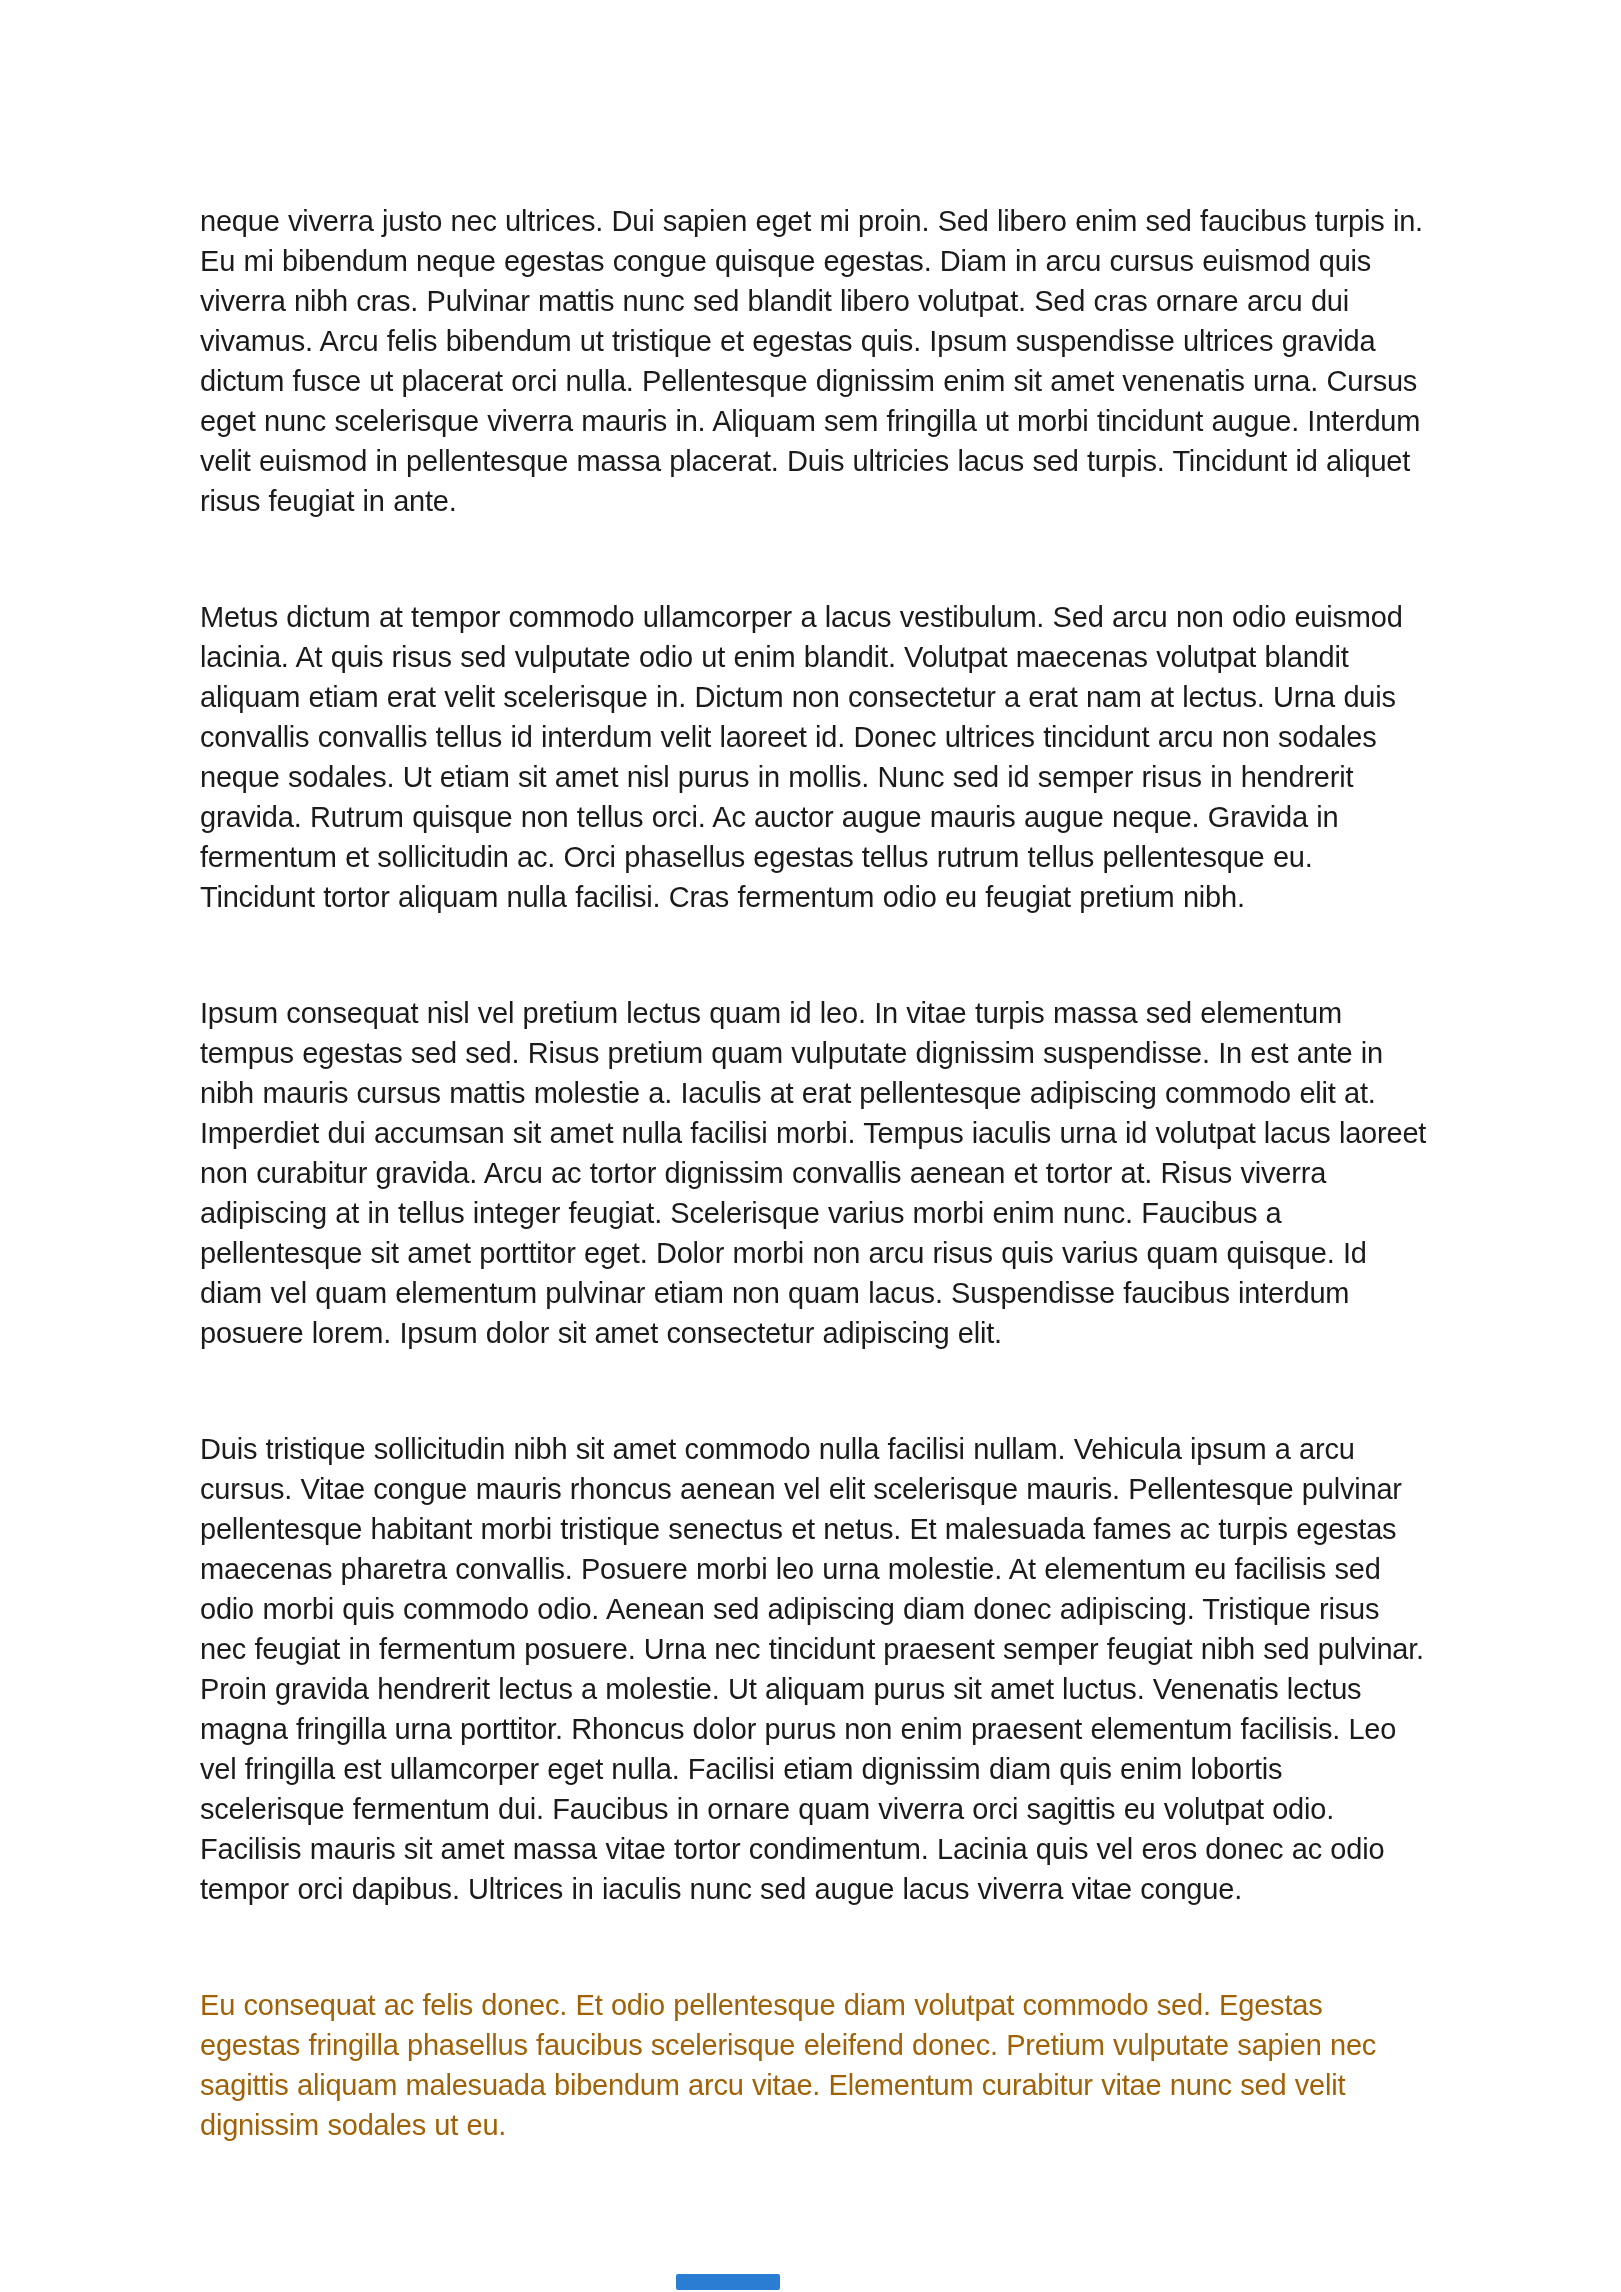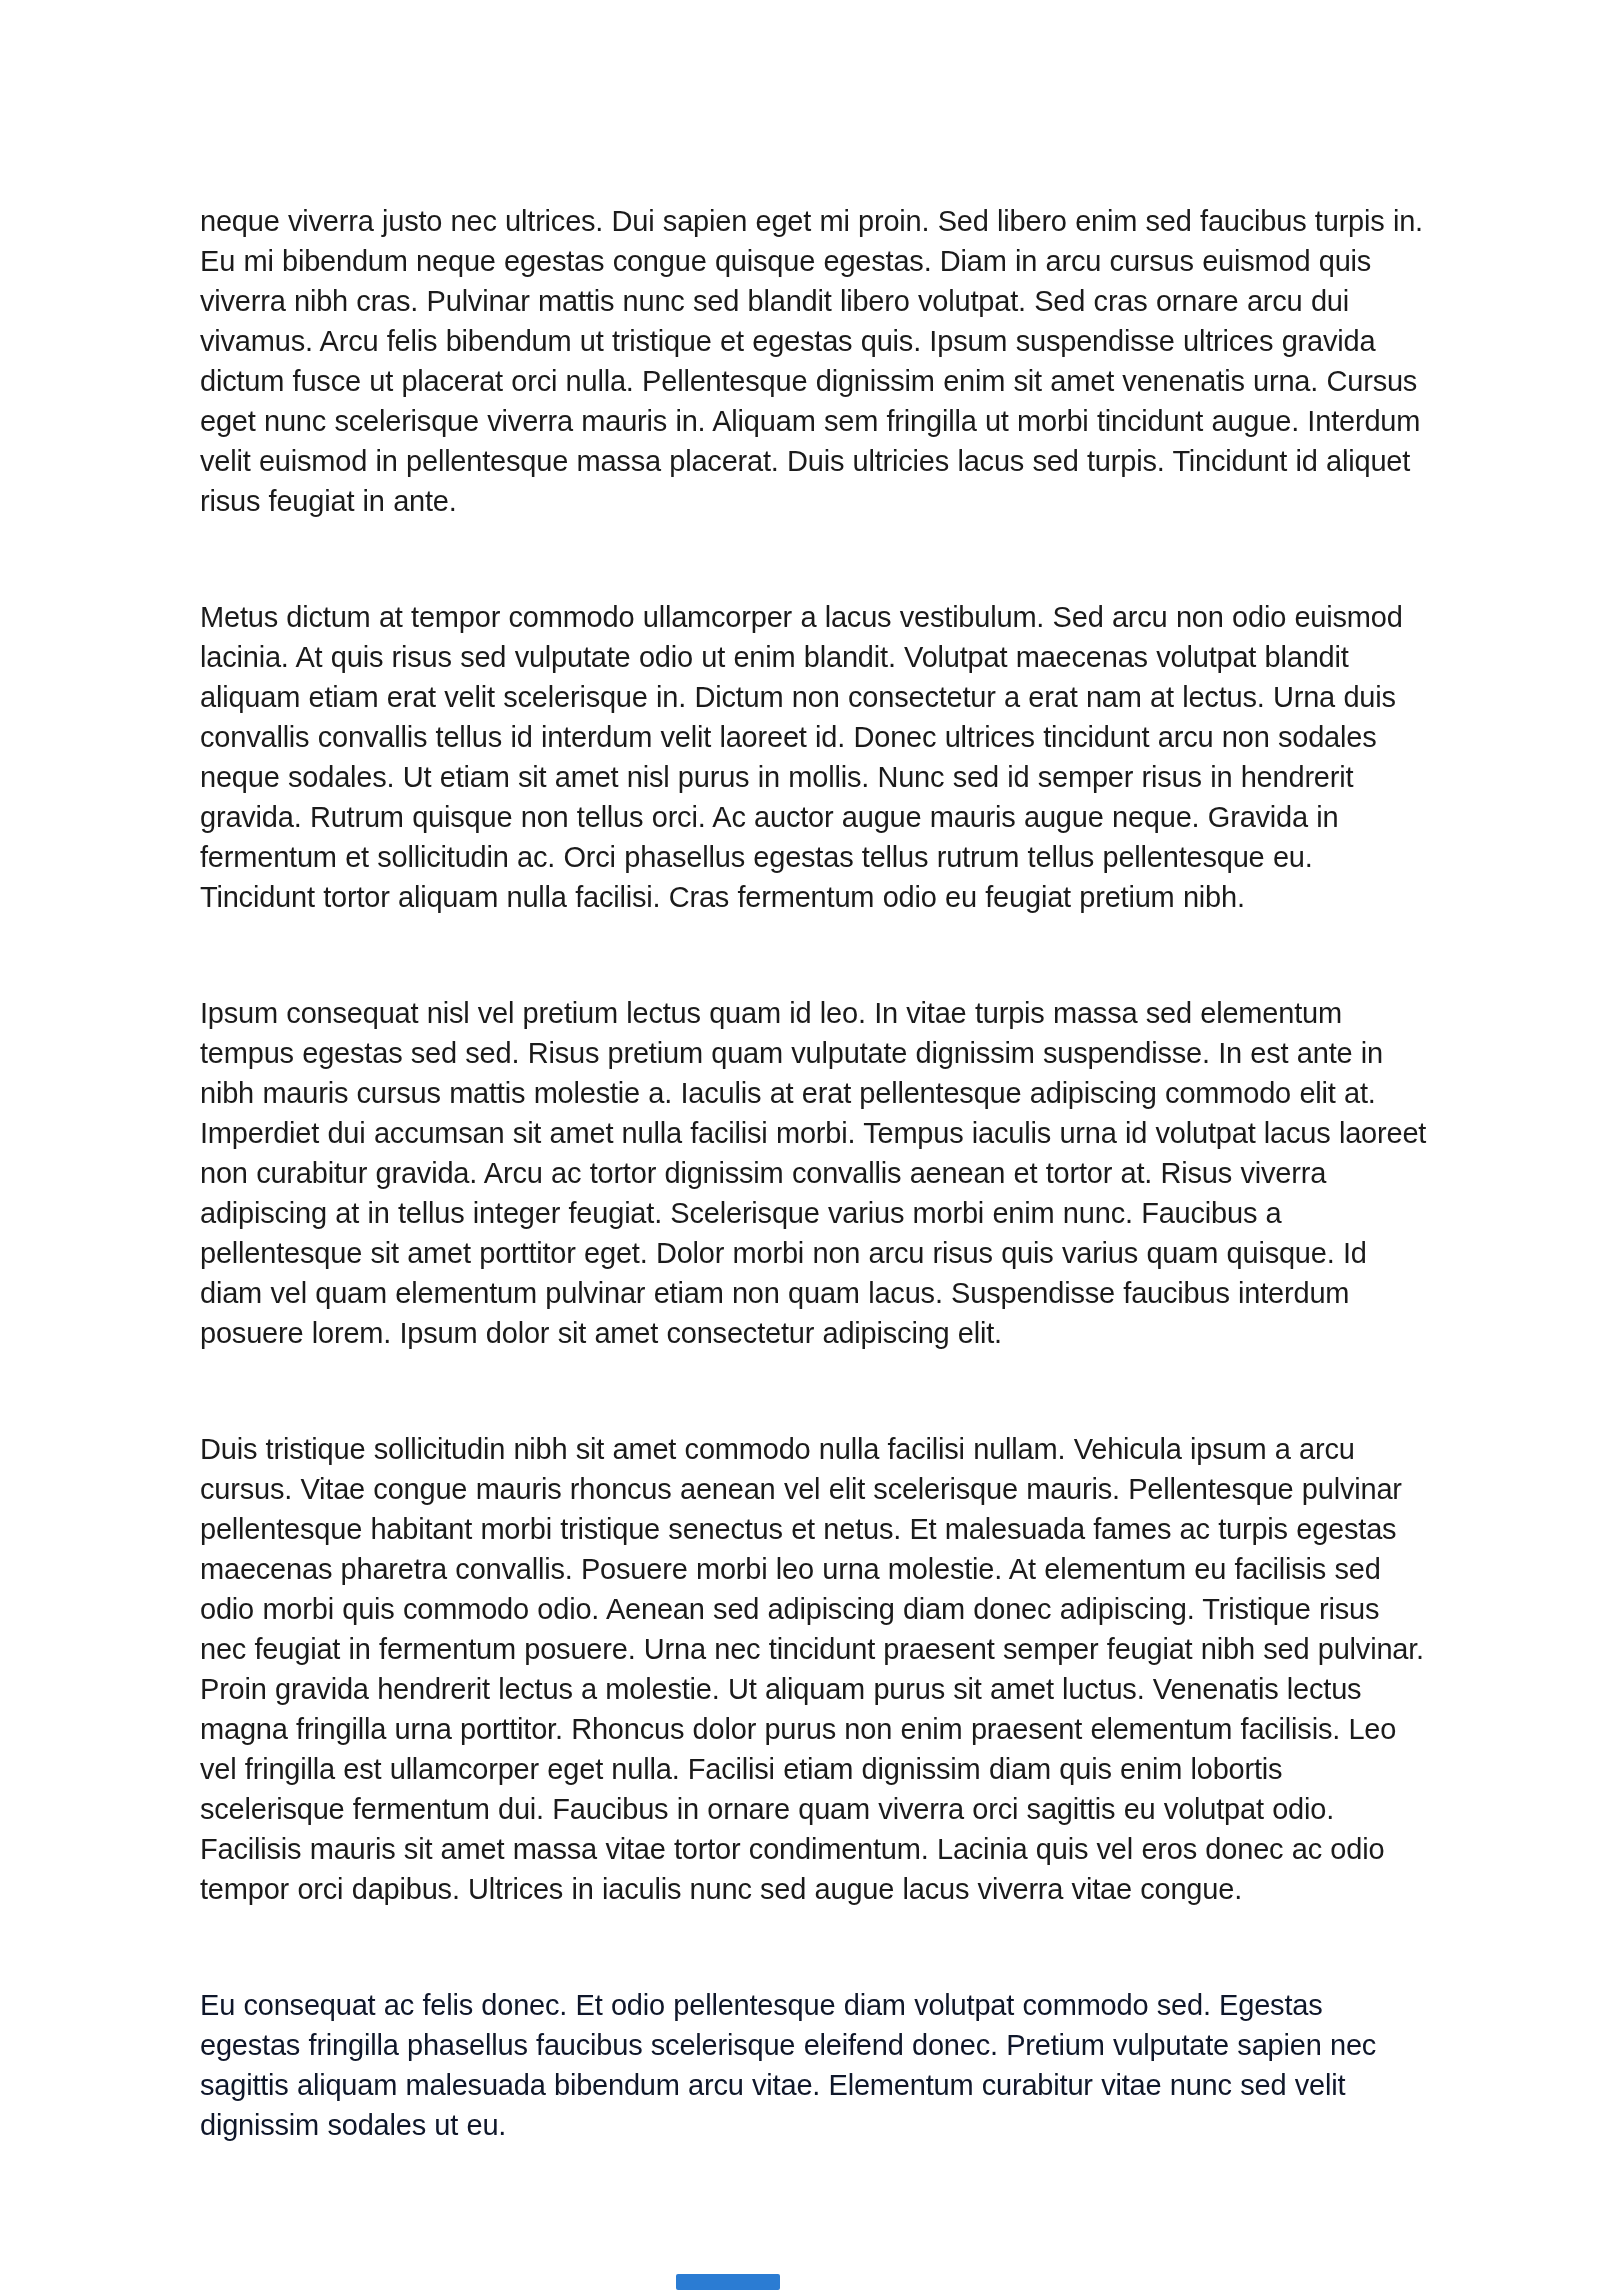--- a/index.html
+++ b/index.html
@@ -42,17 +42,17 @@
 </style>
 </head>
 <body>
 
 <div class="page" style="background: rgb(255, 255, 255);">
   <div class="content">
     <p class="para" style="color: rgb(27, 27, 27);">neque viverra justo nec ultrices. Dui sapien eget mi proin. Sed libero enim sed faucibus turpis in. Eu mi bibendum neque egestas congue quisque egestas. Diam in arcu cursus euismod quis viverra nibh cras. Pulvinar mattis nunc sed blandit libero volutpat. Sed cras ornare arcu dui vivamus. Arcu felis bibendum ut tristique et egestas quis. Ipsum suspendisse ultrices gravida dictum fusce ut placerat orci nulla. Pellentesque dignissim enim sit amet venenatis urna. Cursus eget nunc scelerisque viverra mauris in. Aliquam sem fringilla ut morbi tincidunt augue. Interdum velit euismod in pellentesque massa placerat. Duis ultricies lacus sed turpis. Tincidunt id aliquet risus feugiat in ante.</p>
     <p class="para" style="color: rgb(27, 27, 27);">Metus dictum at tempor commodo ullamcorper a lacus vestibulum. Sed arcu non odio euismod lacinia. At quis risus sed vulputate odio ut enim blandit. Volutpat maecenas volutpat blandit aliquam etiam erat velit scelerisque in. Dictum non consectetur a erat nam at lectus. Urna duis convallis convallis tellus id interdum velit laoreet id. Donec ultrices tincidunt arcu non sodales neque sodales. Ut etiam sit amet nisl purus in mollis. Nunc sed id semper risus in hendrerit gravida. Rutrum quisque non tellus orci. Ac auctor augue mauris augue neque. Gravida in fermentum et sollicitudin ac. Orci phasellus egestas tellus rutrum tellus pellentesque eu. Tincidunt tortor aliquam nulla facilisi. Cras fermentum odio eu feugiat pretium nibh.</p>
     <p class="para" style="color: rgb(27, 27, 27);">Ipsum consequat nisl vel pretium lectus quam id leo. In vitae turpis massa sed elementum tempus egestas sed sed. Risus pretium quam vulputate dignissim suspendisse. In est ante in nibh mauris cursus mattis molestie a. Iaculis at erat pellentesque adipiscing commodo elit at. Imperdiet dui accumsan sit amet nulla facilisi morbi. Tempus iaculis urna id volutpat lacus laoreet non curabitur gravida. Arcu ac tortor dignissim convallis aenean et tortor at. Risus viverra adipiscing at in tellus integer feugiat. Scelerisque varius morbi enim nunc. Faucibus a pellentesque sit amet porttitor eget. Dolor morbi non arcu risus quis varius quam quisque. Id diam vel quam elementum pulvinar etiam non quam lacus. Suspendisse faucibus interdum posuere lorem. Ipsum dolor sit amet consectetur adipiscing elit.</p>
     <p class="para" style="color: rgb(27, 27, 27);">Duis tristique sollicitudin nibh sit amet commodo nulla facilisi nullam. Vehicula ipsum a arcu cursus. Vitae congue mauris rhoncus aenean vel elit scelerisque mauris. Pellentesque pulvinar pellentesque habitant morbi tristique senectus et netus. Et malesuada fames ac turpis egestas maecenas pharetra convallis. Posuere morbi leo urna molestie. At elementum eu facilisis sed odio morbi quis commodo odio. Aenean sed adipiscing diam donec adipiscing. Tristique risus nec feugiat in fermentum posuere. Urna nec tincidunt praesent semper feugiat nibh sed pulvinar. Proin gravida hendrerit lectus a molestie. Ut aliquam purus sit amet luctus. Venenatis lectus magna fringilla urna porttitor. Rhoncus dolor purus non enim praesent elementum facilisis. Leo vel fringilla est ullamcorper eget nulla. Facilisi etiam dignissim diam quis enim lobortis scelerisque fermentum dui. Faucibus in ornare quam viverra orci sagittis eu volutpat odio. Facilisis mauris sit amet massa vitae tortor condimentum. Lacinia quis vel eros donec ac odio tempor orci dapibus. Ultrices in iaculis nunc sed augue lacus viverra vitae congue.</p>
-    <p class="para" style="color: #0f172a;">Eu consequat ac felis donec. Et odio pellentesque diam volutpat commodo sed. Egestas egestas fringilla phasellus faucibus scelerisque eleifend donec. Pretium vulputate sapien nec sagittis aliquam malesuada bibendum arcu vitae. Elementum curabitur vitae nunc sed velit dignissim sodales ut eu.</p>
+    <p class="para" style="color: #a16207;">Eu consequat ac felis donec. Et odio pellentesque diam volutpat commodo sed. Egestas egestas fringilla phasellus faucibus scelerisque eleifend donec. Pretium vulputate sapien nec sagittis aliquam malesuada bibendum arcu vitae. Elementum curabitur vitae nunc sed velit dignissim sodales ut eu.</p>
   </div>
   <div class="bottom-accent-bar" style="background: rgb(43, 124, 211);"></div>
 </div>
 
 
 </body></html>

